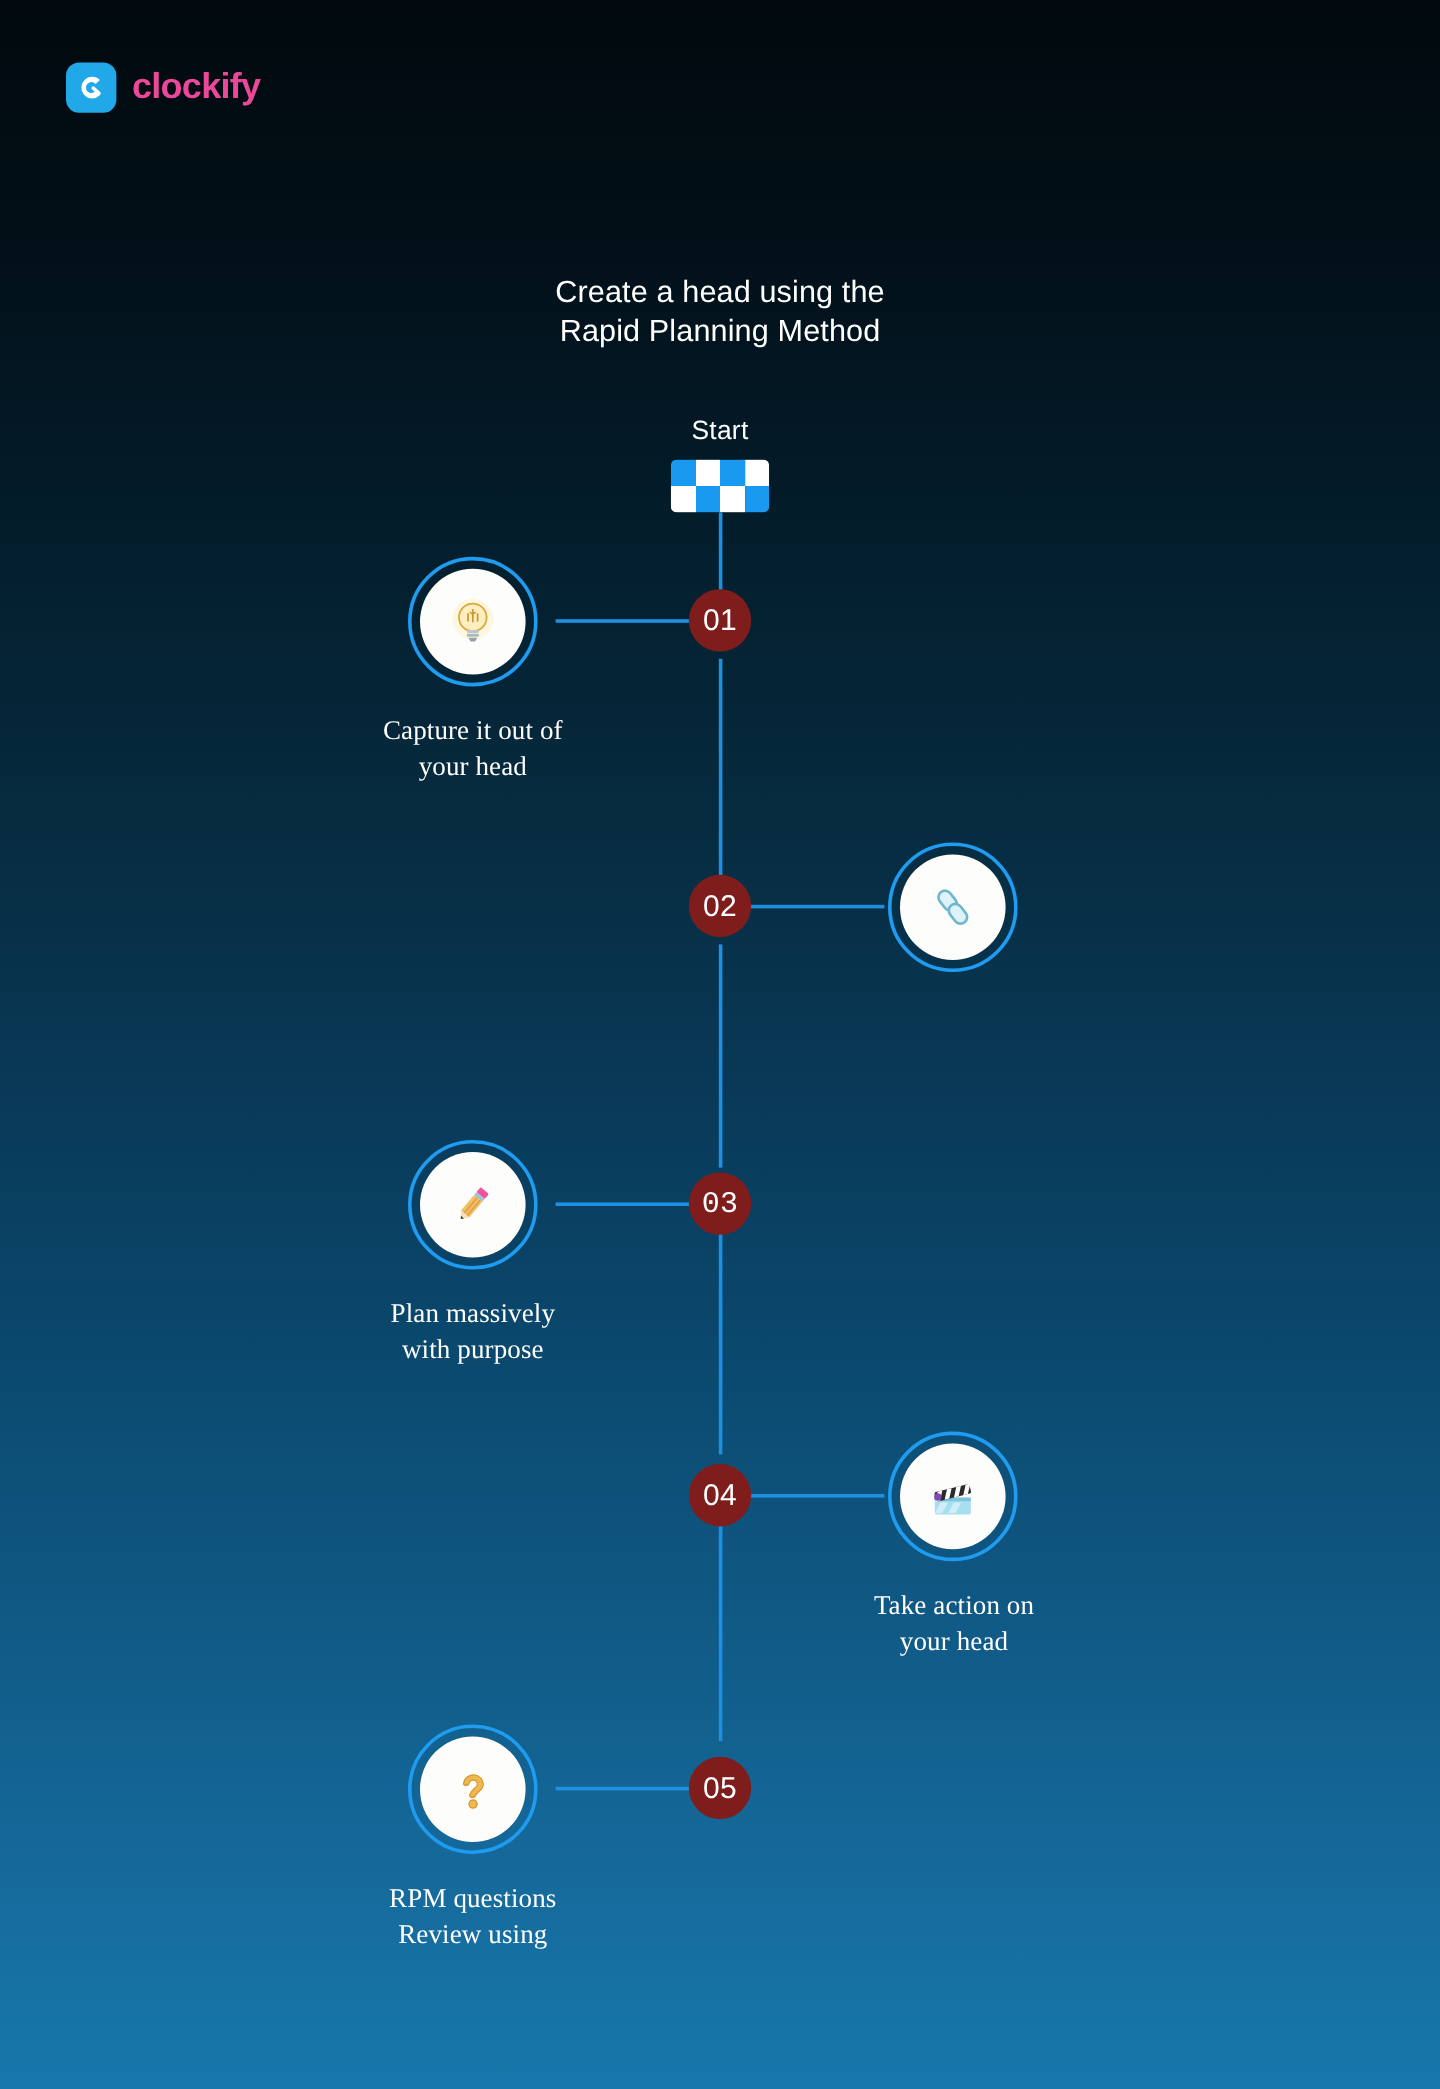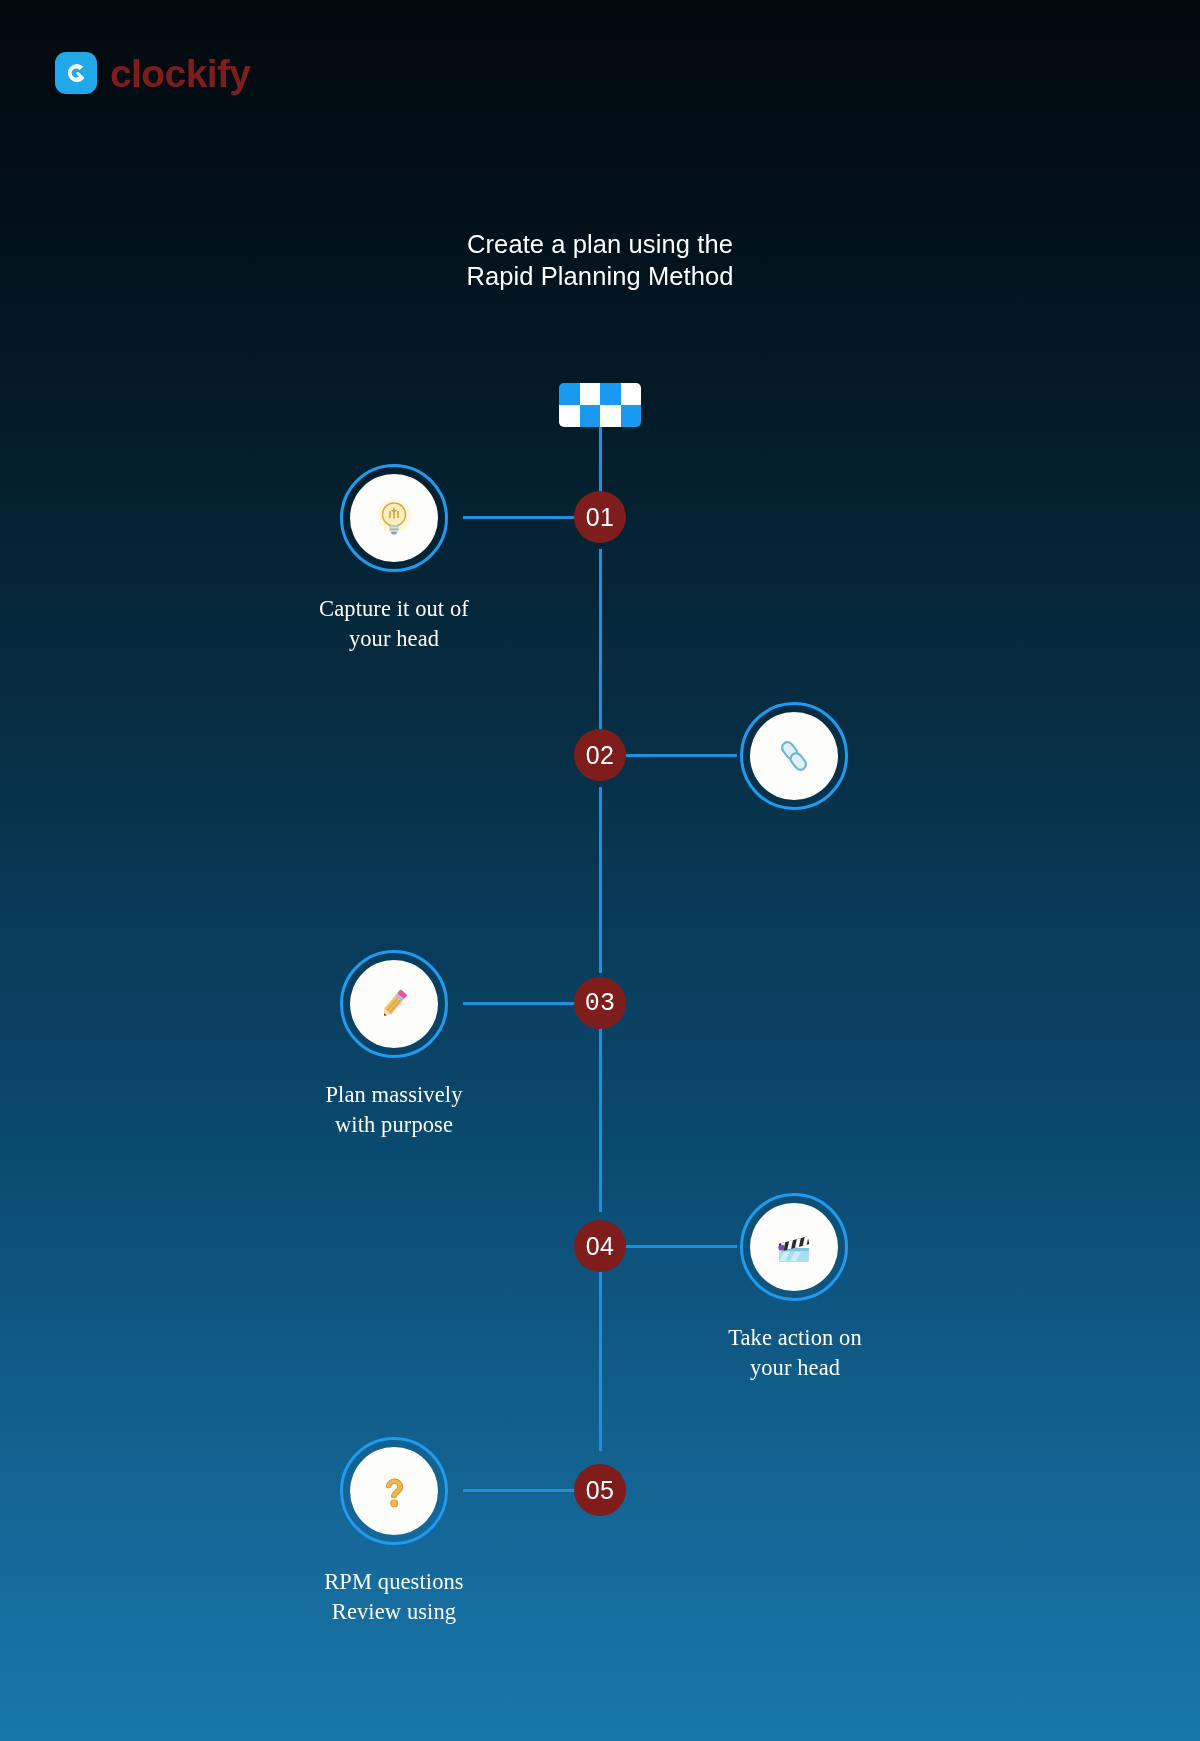--- a/index.html
+++ b/index.html
@@ -39,22 +39,22 @@
     width:42px; height:42px;
     border-radius:11px;
     background:#21a8e8;
     display:flex;
     align-items:center;
     justify-content:center;
     flex:0 0 auto;
   }
   .logo-mark svg { display:block; }
   .logo-word {
-    color:#7f1d1d;
-    font-size:39px;
+    color:#ec4899;
+    font-size:30px;
     font-weight:700;
     letter-spacing:-0.6px;
     line-height:1;
   }
 
   
   .title {
     position:absolute;
     top:229px;
     left:0;
@@ -174,26 +174,27 @@
   <div class="logo-mark">
     <svg width="26" height="26" viewBox="0 0 26 26">
       <path d="M20.2 6.6 A9 9 0 1 0 20.2 19.4 L16.6 16.1 A4.6 4.6 0 1 1 16.6 9.9 Z" fill="#ffffff"></path>
       <rect x="14.6" y="11.4" width="9.4" height="2.9" rx="1.45" transform="rotate(42 14.6 11.4)" fill="#ffffff"></rect>
     </svg>
   </div>
   <div class="logo-word">clockify</div>
 </div>
 
 <div class="title">
-  <span class="title-line">Create a plan using the</span>
+  <span class="title-line">Create a head using the</span>
   <span class="title-line">Rapid Planning Method</span>
 </div>
 
 <div class="flow">
 
+  <div class="start-label">Start</div>
 
   <div class="flag">
     <i class="b"></i>
       <i class="w"></i>
       <i class="b"></i>
       <i class="w"></i>
     <i class="w"></i>
       <i class="b"></i>
       <i class="w"></i>
       <i class="b"></i>

